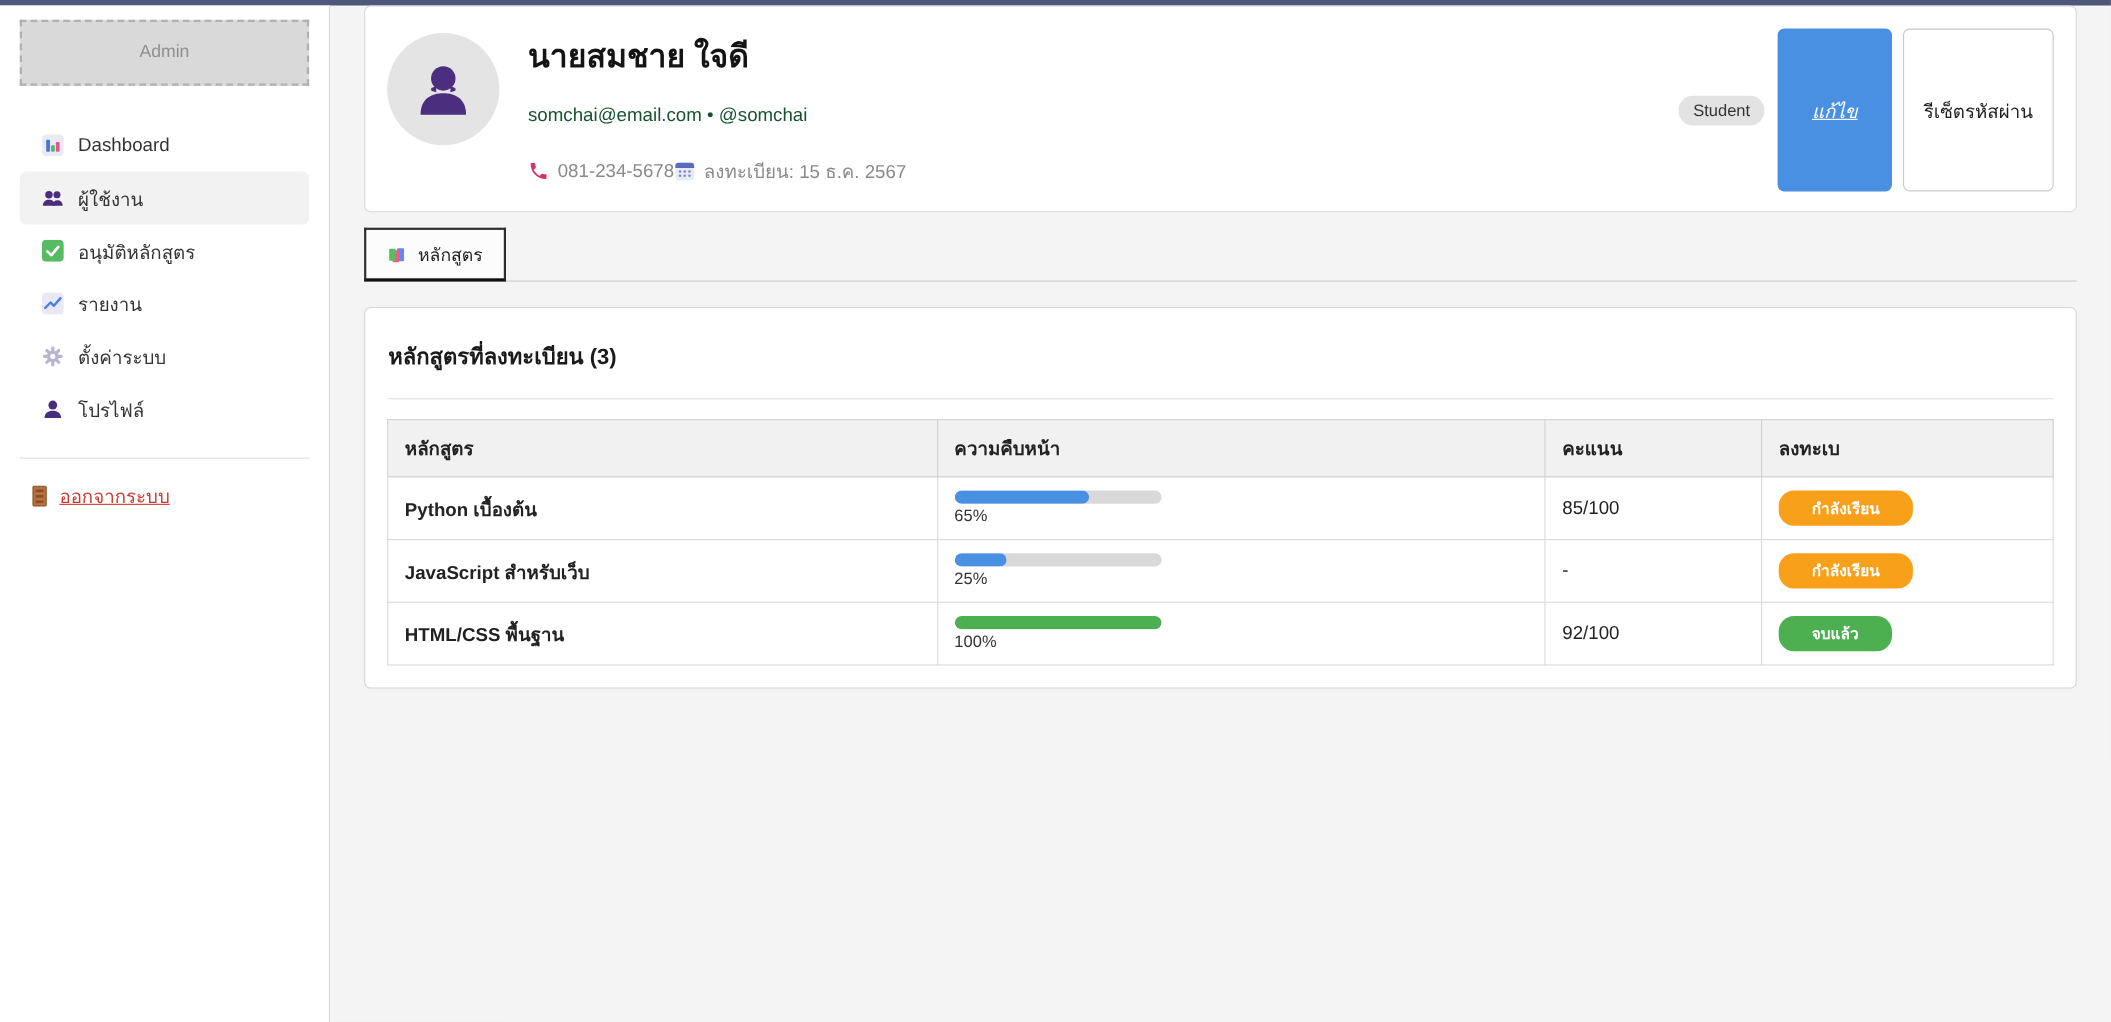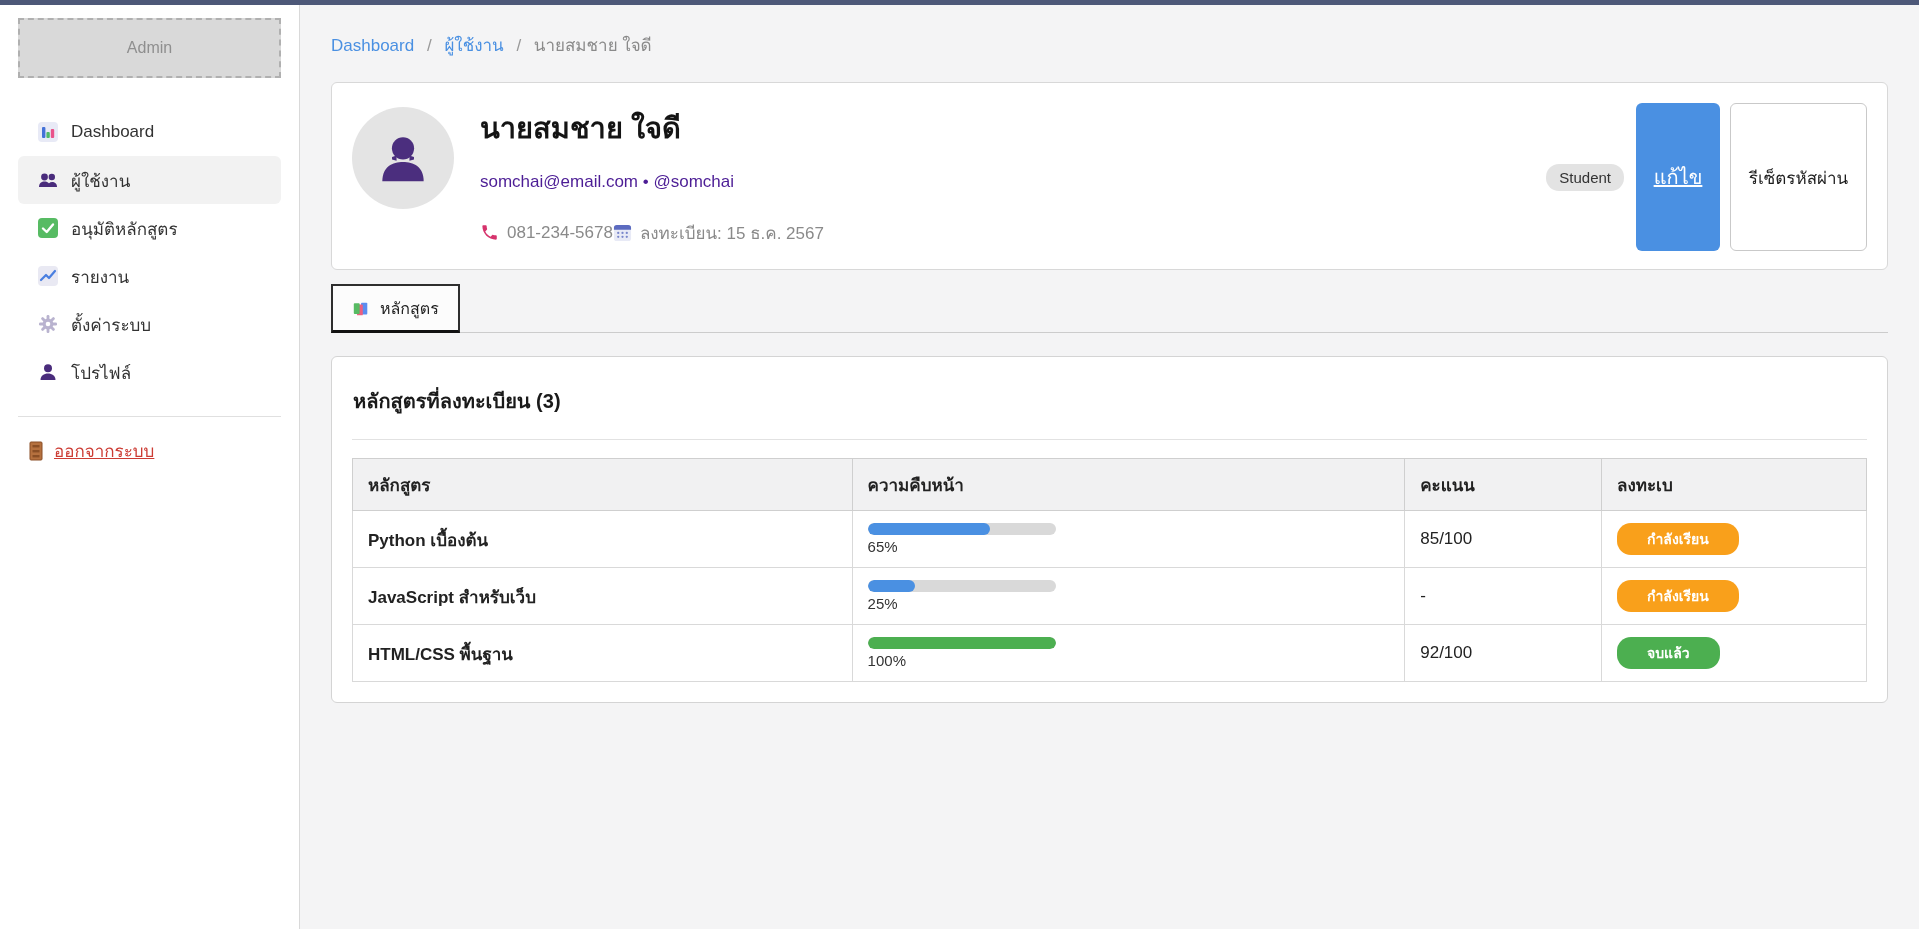--- a/index.html
+++ b/index.html
@@ -26,28 +26,28 @@
   .breadcrumb { padding:26px 31px 24px 31px; font-size:17px; color:#8a8a8a; }
   .breadcrumb a { color:#4a90e2; text-decoration:none; cursor:pointer; }
   .breadcrumb .sep { margin:0 8px; color:#999; }
 
   .profile-card { margin:0 31px; height:188px; background:#fff; border:1px solid #d8d8d8; border-radius:6px;
                   padding:20px; display:flex; align-items:flex-start; }
   .avatar { width:102px; height:102px; border-radius:50%; background:#e4e4e4; display:flex;
             align-items:center; justify-content:center; flex-shrink:0; margin-top:4px; }
   .p-info { margin-left:26px; padding-top:2px; }
   .p-name { font-size:29px; font-weight:bold; color:#141414; }
-  .p-email { margin-top:21px; font-size:17px; color:#4c1d95; }
+  .p-email { margin-top:21px; font-size:17px; color:#14532d; }
   .p-meta { margin-top:27px; display:flex; align-items:center; font-size:17px; color:#8a8a8a; }
   .meta-item { display:flex; align-items:center; gap:8px; }
   .p-actions { margin-left:auto; display:flex; gap:10px; height:148px; align-items:stretch; }
   .role-badge { align-self:center; background:#e3e3e3; color:#333; font-size:15px; border-radius:13px;
                 padding:5px 13px; margin-right:2px; }
-  .btn-edit { width:84px; background:#4a90e2; border:none; border-radius:6px; color:#fff; font-size:20px;
-              text-decoration:underline; cursor:pointer; font-family:inherit; }
+  .btn-edit { width:104px; background:#4a90e2; border:none; border-radius:6px; color:#fff; font-size:17px;
+              text-decoration:underline; cursor:pointer; font-family:inherit;font-style:italic; }
   .btn-reset { width:137px; background:#fff; border:1px solid #c9c9c9; border-radius:6px; color:#1d1d1d;
                font-size:17px; cursor:pointer; font-family:inherit; }
 
   .tabs { margin:14px 31px 0 31px; border-bottom:1px solid #ccc; display:flex; }
   .tab { display:flex; align-items:center; gap:10px; padding:10px 19px 9px 19px; font-size:16px; color:#1d1d1d;
          background:#fcfcfc; border:2px solid #2e2e2e; border-bottom:3px solid #111; margin-bottom:-1px; cursor:pointer; }
 
   .courses-card { margin:23px 31px 0 31px; background:#fff; border:1px solid #d4d4d4; border-radius:6px; padding:20px; }
   .courses-title { font-size:20px; font-weight:bold; color:#1a1a1a; margin:8px 0 22px 1px; }
   .courses-hr { border:none; border-top:1px solid #e2e2e2; margin-bottom:18px; }
@@ -156,27 +156,20 @@
               <rect x="4.5" y="9" width="7" height="2.4" fill="#8a4f26"></rect>
               <rect x="4.5" y="14" width="7" height="2.4" fill="#8a4f26"></rect>
             </svg>
         </span>
         <span>ออกจากระบบ</span>
       </div>
     </div>
 
     <div class="main">
 
-      <div class="breadcrumb">
-        <a>Dashboard</a>
-        <span class="sep">/</span>
-        <a>ผู้ใช้งาน</a>
-        <span class="sep">/</span>
-        <span>นายสมชาย ใจดี</span>
-      </div>
 
       <div class="profile-card">
         <div class="avatar">
           <span style="display:inline-flex;">
             <svg viewBox="0 0 48 48" width="62" height="62">
                 <circle cx="24" cy="16.5" r="8.6" fill="#4b2e7e"></circle>
                 <path d="M19 22 l-3.5 1.2 v2 l3.5 1" fill="#4b2e7e"></path>
                 <path d="M29 22 l3.5 1.2 v2 l-3.5 1" fill="#4b2e7e"></path>
                 <path d="M8 42 C8 30.5 16 27 24 27 C32 27 40 30.5 40 42 Z" fill="#4b2e7e"></path>
               </svg>

